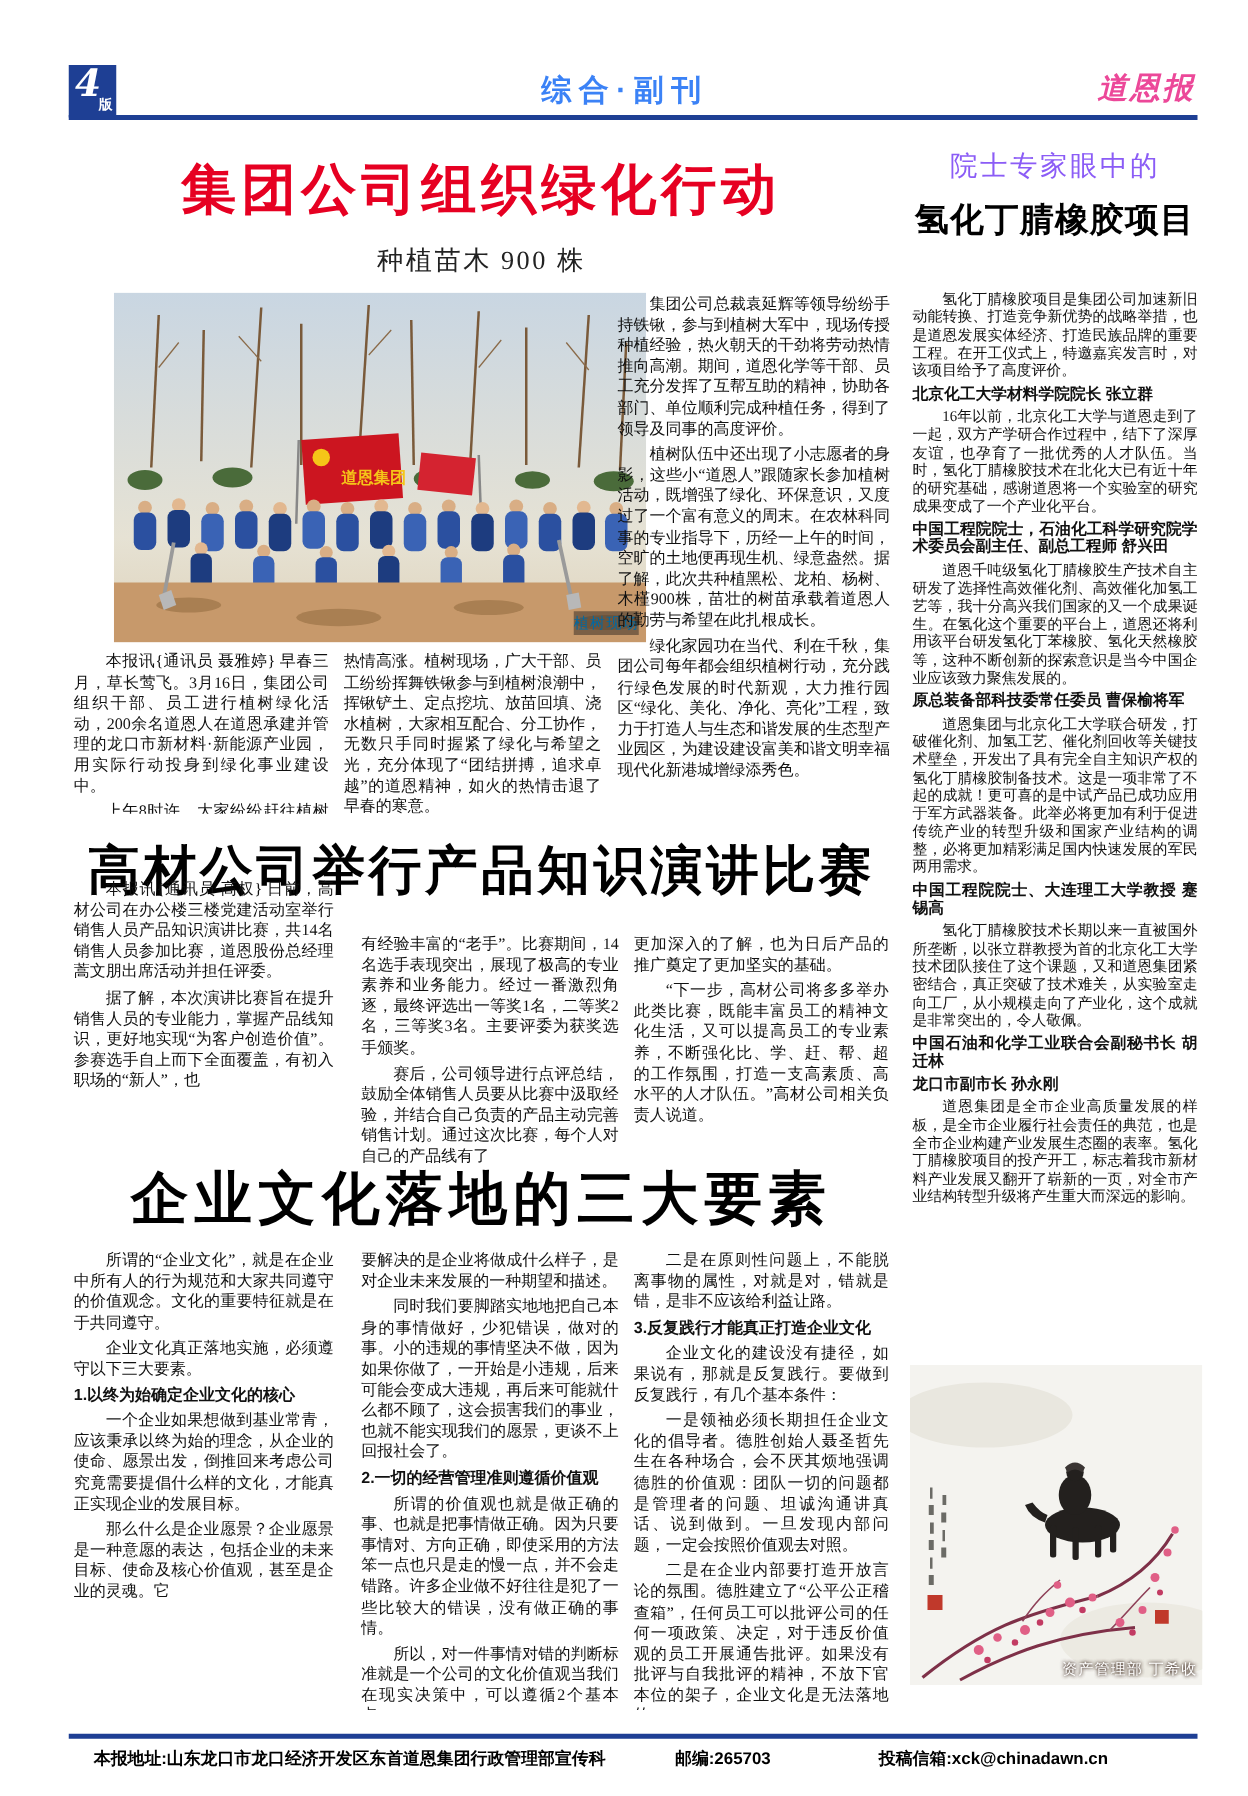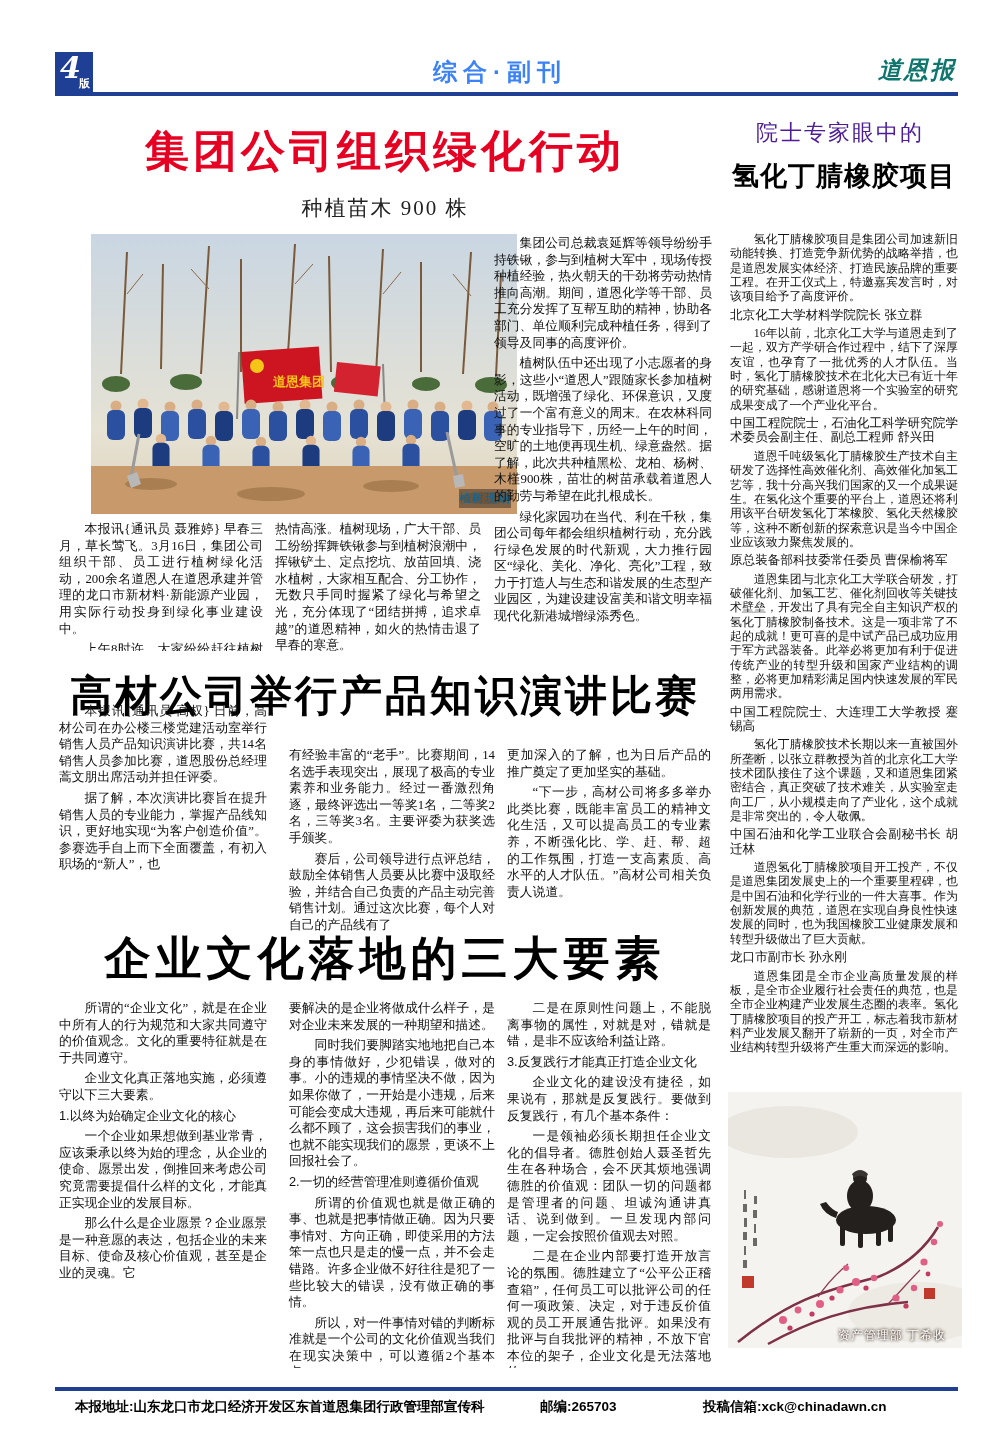--- a/index.html
+++ b/index.html
@@ -7,38 +7,38 @@
         font-family:"Liberation Serif",serif;color:#111;}
 
   
   .pagenum-box{position:absolute;left:55px;top:52px;width:38px;height:42px;background:#1e3f94;color:#fff;}
   .pagenum-box .num{position:absolute;left:5px;top:-2px;font:italic 700 30px "DejaVu Serif",serif;}
   .pagenum-box .word{position:absolute;right:3px;bottom:3px;font:700 11px "Liberation Sans",sans-serif;}
   .header-rule{position:absolute;left:55px;top:92px;width:903px;height:4px;background:#1e3f94;}
   .section-title{position:absolute;left:300px;top:56px;width:400px;text-align:center;
                  font:700 24px "Liberation Sans",sans-serif;letter-spacing:6px;color:#3b82f6;}
   .masthead{position:absolute;right:42px;top:54px;font:italic 700 24px "DejaVu Serif",serif;
-            color:#0f766e;letter-spacing:2px;}
+            color:#ec4899;letter-spacing:2px;}
 
   
   .headline1{position:absolute;left:55px;top:122px;width:660px;text-align:center;
              font:900 44px "Liberation Sans",sans-serif;letter-spacing:4px;color:#e60022;}
   .subtitle1{position:absolute;left:55px;top:194px;width:660px;text-align:center;
              font:400 21px "Liberation Serif",serif;letter-spacing:2px;color:#222;}
   .headline2{position:absolute;left:55px;top:668px;width:660px;text-align:center;
              font:900 42px "Liberation Sans",sans-serif;letter-spacing:3px;color:#000;}
   .headline3{position:absolute;left:55px;top:928px;width:660px;text-align:center;
              font:900 46px "Liberation Sans",sans-serif;letter-spacing:5px;color:#000;}
 
   
   .col{position:absolute;overflow:hidden;font-size:12.8px;line-height:16.6px;}
   .col p{margin:4px;text-align:justify;}
   .col p.para{text-indent:2em;}
   .col p.cont{text-indent:0;}
-  .col p.subhead{text-indent:0;font-weight:400;font-family:"Liberation Sans",sans-serif;}
+  .col p.subhead{text-indent:0;font-weight:700;font-family:"Liberation Sans",sans-serif;}
 
   .a1-right{left:490px;top:231px;width:226px;height:420px;}
   .a1-left {left:55px; top:517px;width:212px;height:134px;}
   .a1-mid  {left:271px;top:517px;width:214px;height:134px;}
 
   .a2-c1{left:55px; top:699px;width:216px;height:192px;}
   .a2-c2{left:285px;top:743px;width:214px;height:192px;}
   .a2-c3{left:503px;top:743px;width:212px;height:192px;}
 
   .a3-c1{left:55px; top:996px;width:216px;height:372px;}
@@ -46,30 +46,30 @@
   .a3-c3{left:503px;top:996px;width:212px;height:372px;}
   .byline{text-align:right;padding-right:14px;font-size:12.8px;margin-top:4px;}
 
   
   .photo{position:absolute;left:55px;top:234px;width:426px;height:280px;overflow:hidden;margin-left:36px;}
   .photo svg{display:block;}
   .photo-caption{position:absolute;right:6px;bottom:6px;background:rgba(60,50,40,.55);
                  color:#0369a1;font:400 12px "Liberation Sans",sans-serif;padding:1px 0;letter-spacing:1px;}
 
   
-  .side-kicker{position:absolute;left:692px;top:118px;width:232px;text-align:right;
-               font:400 22px "Liberation Serif",serif;letter-spacing:2px;color:#4c1d95;}
+  .side-kicker{position:absolute;left:728px;top:118px;width:232px;text-align:center;
+               font:400 22px "Liberation Serif",serif;letter-spacing:2px;color:#8b5cf6;}
   .side-title{position:absolute;left:726px;top:158px;width:236px;text-align:center;
               font:900 27px "Liberation Sans",sans-serif;letter-spacing:1px;color:#000;}
   .side-body{left:726px;top:228px;width:236px;height:858px;font-size:11.9px;line-height:14.35px;}
   .side-body p.subhead{font-size:12.6px;}
 
   
   .painting{position:absolute;left:728px;top:1092px;width:234px;height:256px;overflow:hidden;}
-  .paint-caption{position:absolute;left:0;right:0;bottom:4px;text-align:right;padding-right:16px;
+  .paint-caption{position:absolute;left:0;right:0;bottom:4px;text-align:right;padding-right:4px;
                  color:#fff;font:400 12px "Liberation Sans",sans-serif;letter-spacing:1px;
                  text-shadow:0 0 3px rgba(60,40,30,.9), 0 0 3px rgba(60,40,30,.9);}
 
   
   .footer-rule{position:absolute;left:55px;top:1387px;width:903px;height:4px;background:#1e3f94;}
   .footer-text{position:absolute;top:1398px;font:700 13.5px "Liberation Sans",sans-serif;color:#000;}
   .f-address{left:75px;}
   .f-post{left:540px;}
   .f-email{left:703px;}
 </style>
@@ -249,21 +249,20 @@
       <p class="para">氢化丁腈橡胶项目是集团公司加速新旧动能转换、打造竞争新优势的战略举措，也是道恩发展实体经济、打造民族品牌的重要工程。在开工仪式上，特邀嘉宾发言时，对该项目给予了高度评价。</p>
       <p class="subhead">北京化工大学材料学院院长 张立群</p>
       <p class="para">16年以前，北京化工大学与道恩走到了一起，双方产学研合作过程中，结下了深厚友谊，也孕育了一批优秀的人才队伍。当时，氢化丁腈橡胶技术在北化大已有近十年的研究基础，感谢道恩将一个实验室的研究成果变成了一个产业化平台。</p>
       <p class="subhead">中国工程院院士，石油化工科学研究院学术委员会副主任、副总工程师 舒兴田</p>
       <p class="para">道恩千吨级氢化丁腈橡胶生产技术自主研发了选择性高效催化剂、高效催化加氢工艺等，我十分高兴我们国家的又一个成果诞生。在氢化这个重要的平台上，道恩还将利用该平台研发氢化丁苯橡胶、氢化天然橡胶等，这种不断创新的探索意识是当今中国企业应该致力聚焦发展的。</p>
       <p class="subhead">原总装备部科技委常任委员 曹保榆将军</p>
       <p class="para">道恩集团与北京化工大学联合研发，打破催化剂、加氢工艺、催化剂回收等关键技术壁垒，开发出了具有完全自主知识产权的氢化丁腈橡胶制备技术。这是一项非常了不起的成就！更可喜的是中试产品已成功应用于军方武器装备。此举必将更加有利于促进传统产业的转型升级和国家产业结构的调整，必将更加精彩满足国内快速发展的军民两用需求。</p>
       <p class="subhead">中国工程院院士、大连理工大学教授 蹇锡高</p>
       <p class="para">氢化丁腈橡胶技术长期以来一直被国外所垄断，以张立群教授为首的北京化工大学技术团队接住了这个课题，又和道恩集团紧密结合，真正突破了技术难关，从实验室走向工厂，从小规模走向了产业化，这个成就是非常突出的，令人敬佩。</p>
       <p class="subhead">中国石油和化学工业联合会副秘书长 胡迁林</p>
-      <p class="para">道恩氢化丁腈橡胶项目开工投产，不仅是道恩集团发展史上的一个重要里程碑，也是中国石油和化学行业的一件大喜事。作为创新发展的典范，道恩在实现自身良性快速发展的同时，也为我国橡胶工业健康发展和转型升级做出了巨大贡献。</p>
       <p class="subhead">龙口市副市长 孙永刚</p>
       <p class="para">道恩集团是全市企业高质量发展的样板，是全市企业履行社会责任的典范，也是全市企业构建产业发展生态圈的表率。氢化丁腈橡胶项目的投产开工，标志着我市新材料产业发展又翻开了崭新的一页，对全市产业结构转型升级将产生重大而深远的影响。</p>
     </div>
 
   <div class="painting">
     <svg width="234" height="256" viewBox="0 0 234 256">
       <rect width="234" height="256" fill="#f4f3ef"></rect>
       <ellipse cx="60" cy="40" rx="70" ry="26" fill="#e9e7df"></ellipse>
       <ellipse cx="190" cy="220" rx="70" ry="30" fill="#eceae2"></ellipse>
 

